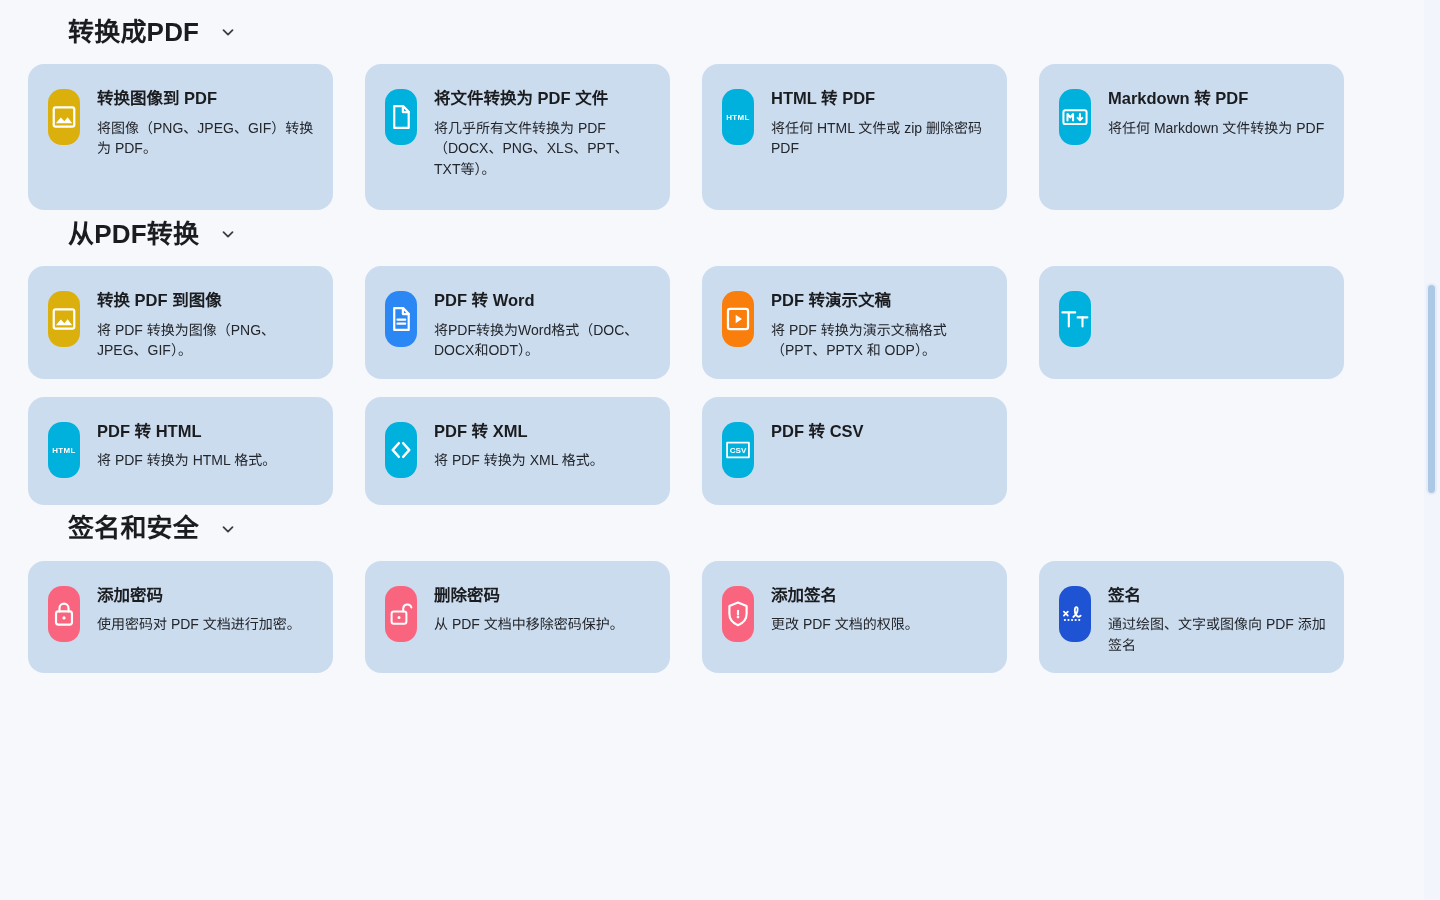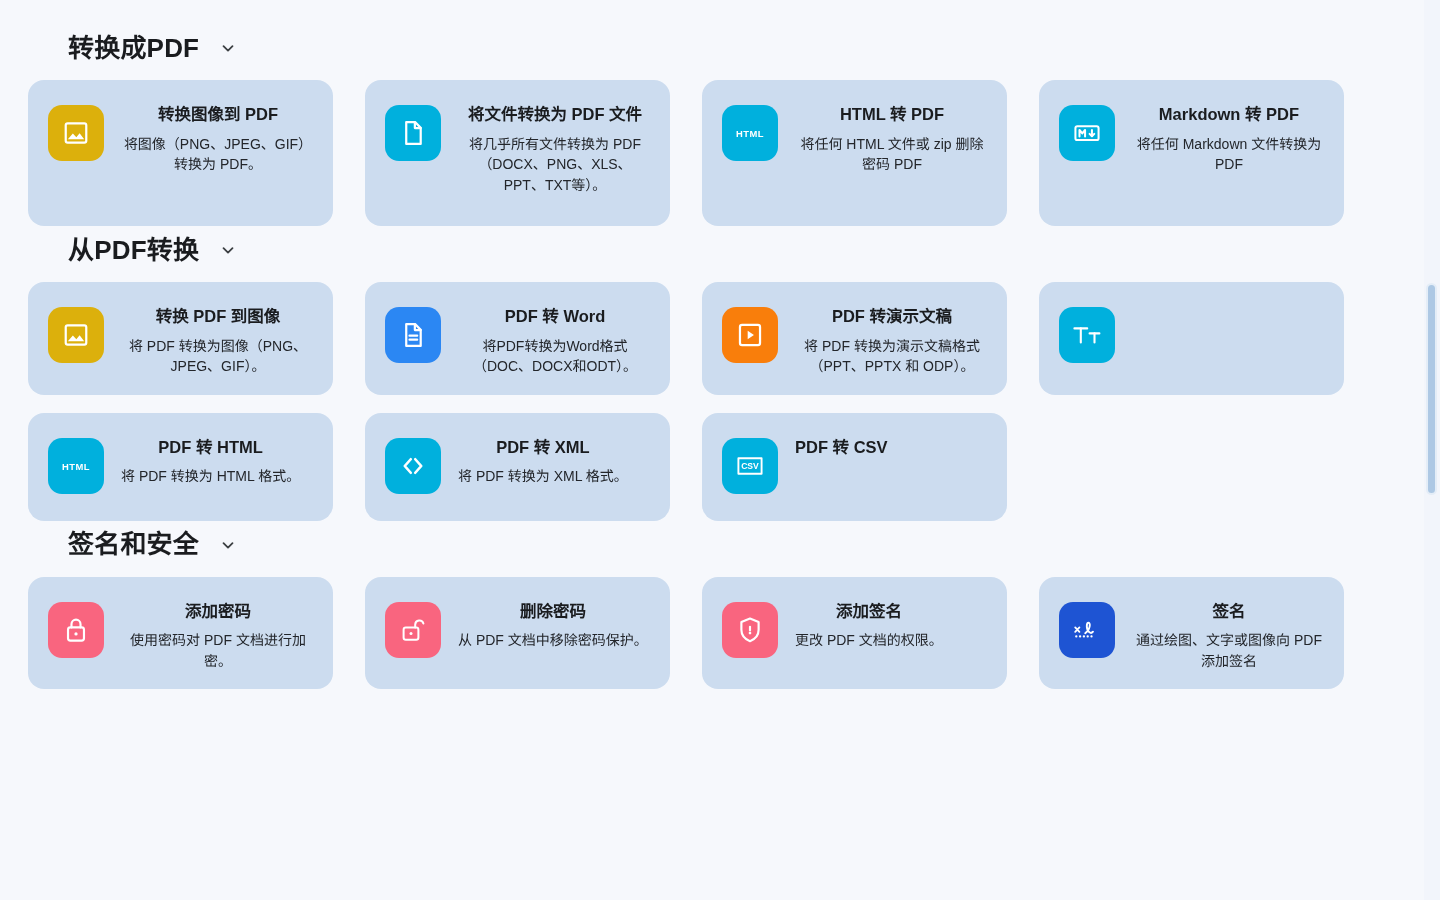--- a/index.html
+++ b/index.html
@@ -18,24 +18,23 @@
     position: relative;
     width: 1440px;
     height: 900px;
     background: #f6f8fc;
     overflow: hidden;
   }
 
   .content {
     position: absolute;
     left: 0;
-    top: 16px;
+    top: 0;
     width: 1416px;
     padding: 0 0 0 0;
-    text-align: center;
   }
 
   
   .section { margin: 0; }
 
   .section-head {
     display: flex;
     align-items: center;
     gap: 20px;
     padding-left: 68px;
@@ -76,21 +75,21 @@
     padding: 18px 18px 18px 20px;
     display: flex;
     align-items: flex-start;
     gap: 17px;
     min-height: 108px;
     cursor: pointer;
   }
   .card.tall { min-height: 146px; }
 
   .icon {
-    width: 56px;
+    width: 32px;
     height: 56px;
     border-radius: 14px;
     flex: none;
     display: flex;
     align-items: center;
     justify-content: center;
     margin-top: 7px;
   }
   .icon svg { display: block; }
 

